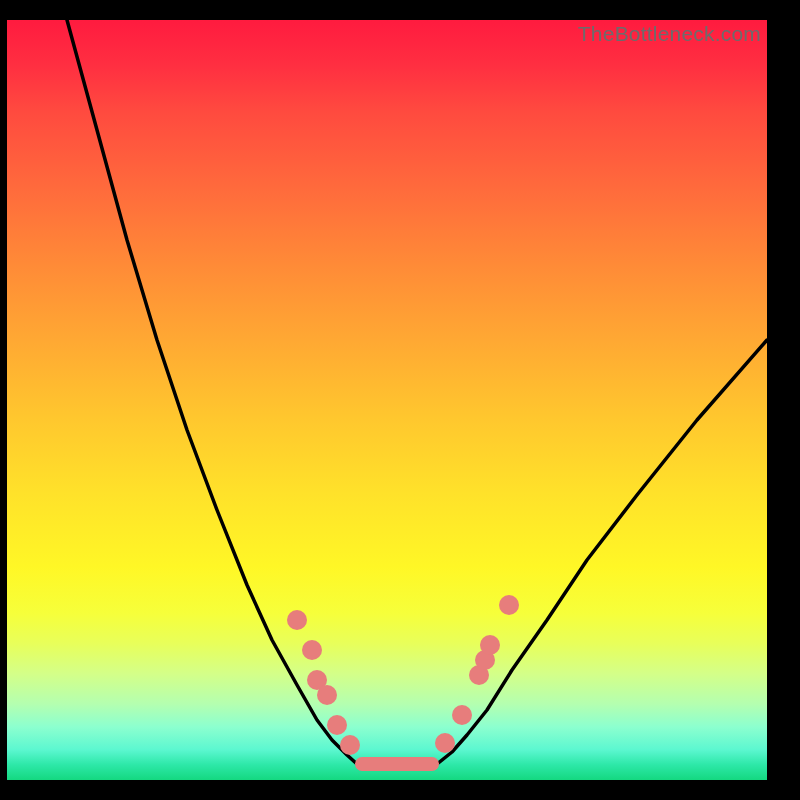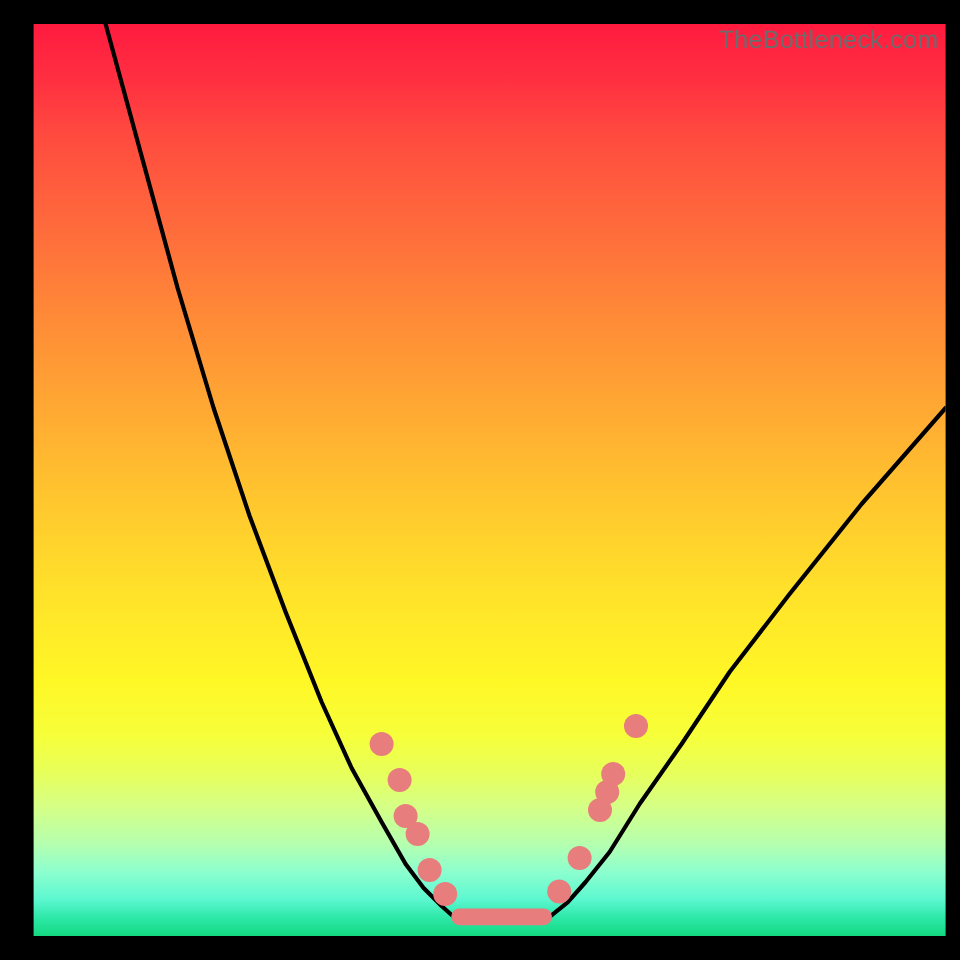--- a/index.html
+++ b/index.html
@@ -6,21 +6,21 @@
     margin: 0;
     padding: 0;
     width: 800px;
     height: 800px;
     background: #000;
     overflow: hidden;
     font-family: Arial, Helvetica, sans-serif;
   }
   .frame {
     position: absolute;
-    left: 28px;
+    left: 7px;
     top: 20px;
     width: 760px;
     height: 760px;
     background: #000;
   }
   .gradient {
     position: absolute;
     left: 0;
     top: 0;
     width: 760px;

